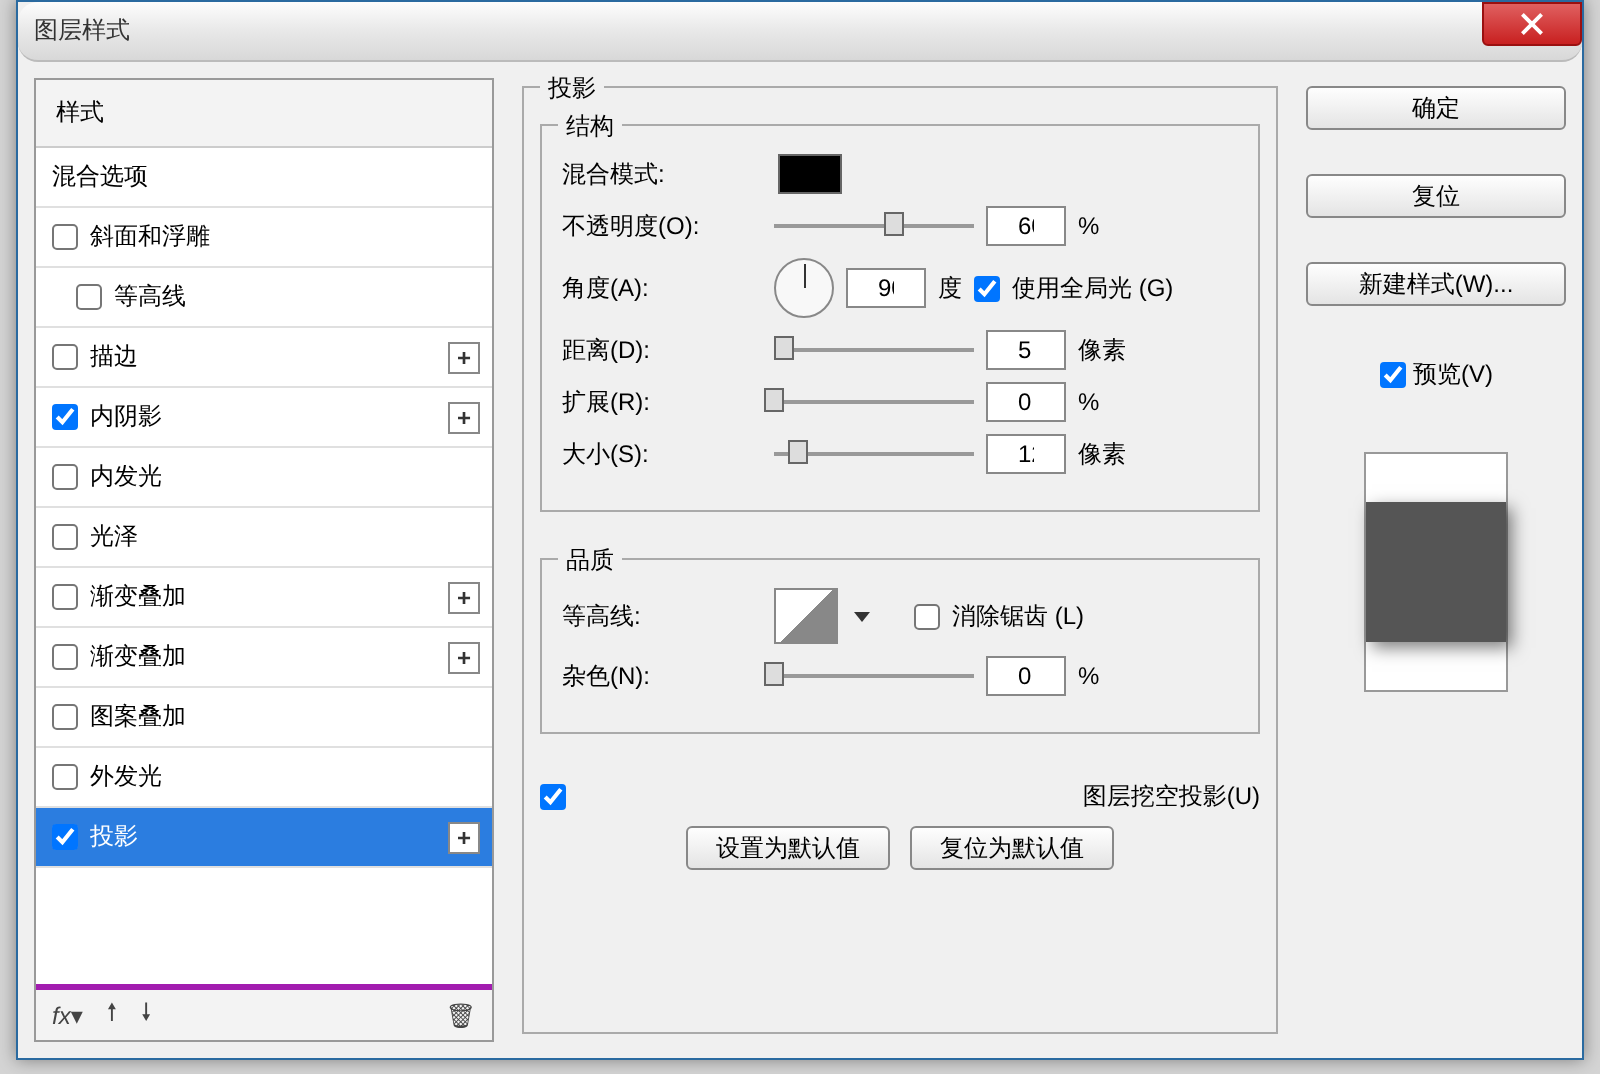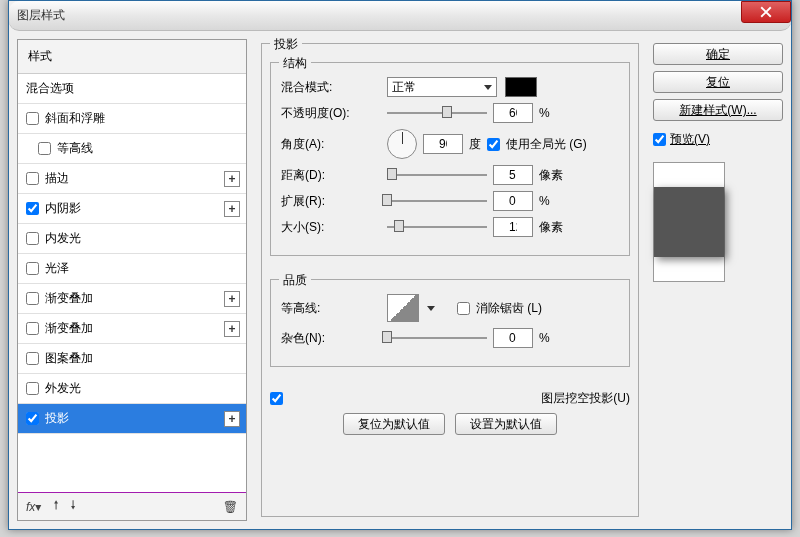--- a/index.html
+++ b/index.html
@@ -11,42 +11,42 @@
 .close-btn svg { width: 12px; height: 12px; }
 .content { display: flex; padding: 8px; gap: 8px; height: calc(100% - 30px); }
 .left-panel { width: 230px; border: 1px solid #999; background: #fff; display: flex; flex-direction: column; }
 .styles-list { flex: 1; overflow: auto; }
 .style-header { padding: 8px 10px; border-bottom: 1px solid #ccc; background: #f3f3f3; }
 .style-row { padding: 6px 8px; border-bottom: 1px solid #e0e0e0; display: flex; align-items: center; gap: 6px; position: relative; cursor: pointer; }
 .style-row.selected { background: #2b7de0; color: #fff; }
 .style-row.sub { padding-left: 20px; }
 .style-row input[type=checkbox] { width: 13px; height: 13px; }
 .style-row .add-btn { position: absolute; right: 6px; width: 16px; height: 16px; border: 1px solid #888; background: #fff; display: flex; align-items: center; justify-content: center; font-weight: bold; cursor: pointer; color:#333;}
-.bottom-bar { border-top: 1px solid #a21caf; background: #f3f3f3; padding: 4px 8px; display: flex; align-items: center; gap: 12px; height: 28px;}
+.bottom-bar { border-top: 3px solid #a21caf; background: #f3f3f3; padding: 4px 8px; display: flex; align-items: center; gap: 12px; height: 28px;}
 .bottom-bar .spacer { flex: 1; }
 .bottom-bar .icon { cursor: pointer; color:#444;}
 .center-panel { flex: 1; padding: 4px 6px; }
 .fieldset { border: 1px solid #aaa; padding: 8px 10px 12px 10px; margin-bottom: 23px; position: relative; }
 .fieldset-title { position: absolute; top: -8px; left: 8px; background: #f0f0f0; padding: 0 4px; }
 .form-row { display: flex; align-items: center; margin: 6px 0; gap: 6px; }
 .form-label { width: 100px; text-align: left; }
 .dropdown { width: 110px; height: 20px; border: 1px solid #888; background: #fff; display: flex; align-items: center; padding: 0 4px; position: relative; cursor: pointer; }
 .dropdown::after { content: ""; position: absolute; right: 4px; width: 0; height: 0; border-left: 4px solid transparent; border-right: 4px solid transparent; border-top: 5px solid #333; }
 .color-swatch { width: 32px; height: 20px; background: #000; border: 1px solid #666; margin-left: 2px;}
 .slider { flex: 0 0 100px; height: 14px; position: relative; }
 .slider-track { position: absolute; top: 6px; left: 0; right: 0; height: 2px; background: #999; }
 .slider-thumb { position: absolute; top: 0; width: 10px; height: 12px; background: #ddd; border: 1px solid #666; transform: translateX(-50%);}
 .num-input { width: 40px; height: 20px; border: 1px solid #888; background: #fff; text-align: left; padding: 0 15px; }
 .unit { width: 30px; }
 .angle-dial { width: 30px; height: 30px; border: 1px solid #888; border-radius: 50%; background: #f8f8f8; position: relative; }
 .angle-dial::after { content: ""; position: absolute; left: 50%; top: 50%; width: 1px; height: 12px; background: #333; transform-origin: top; transform: rotate(0deg) translateY(-12px);}
 .contour-box { width: 32px; height: 28px; border: 1px solid #888; background: linear-gradient(135deg, #fff 50%, #888 50%); cursor:pointer;}
 .chev { width:0;height:0;border-left:4px solid transparent;border-right:4px solid transparent;border-top:5px solid #333; margin-left:2px; align-self:center;}
 .btn { height: 22px; padding: 0 14px; background: linear-gradient(to bottom,#fefefe,#e4e4e4); border: 1px solid #888; border-radius: 3px; cursor: pointer; display:inline-flex; align-items:center; justify-content:center;}
-.right-panel { width: 130px; display: flex; flex-direction: column; gap: 6px; align-items: flex-start; padding-top: 4px; text-decoration: underline;}
+.right-panel { width: 130px; display: flex; flex-direction: column; gap: 22px; align-items: center; padding-top: 4px;}
 .right-panel .btn { width: 100%; }
 .preview-box { margin-top: 8px; border: 1px solid #999; background: #fff; height: 120px; display:flex; align-items:center; justify-content:center;}
 .preview-inner { width: 70px; height: 70px; background: #555; box-shadow: 3px 3px 8px rgba(0,0,0,0.5);}
 .tab-label { position:absolute; top:-8px; left:8px; background:#f0f0f0; padding:0 4px;}
 .outer-group{border:1px solid #aaa; padding:18px 8px 10px 8px; position:relative; height:100%;}
 .center-rows{display:flex; justify-content:center; gap:10px; margin-top:6px;}
 .cb-row{display:flex;align-items:center;gap:4px;justify-content:space-between;margin-top:4px;}
 </style>
 </head>
 <body>
@@ -131,23 +131,20 @@
 
     <div class="center-panel">
       <div class="outer-group">
         <span class="tab-label">投影</span>
 
         <div class="fieldset">
           <span class="fieldset-title">结构</span>
 
           <div class="form-row">
             <span class="form-label">混合模式:</span>
-            <div class="dropdown">
-                <span>正常</span>
-              </div>
             <div class="color-swatch"></div>
           </div>
 
           <div class="form-row">
             <span class="form-label">不透明度(O):</span>
             <div class="slider">
                 <div class="slider-track"></div>
                 <div class="slider-thumb" style="left:60%"></div>
               </div>
             <input class="num-input" value="60" style="">
@@ -215,22 +212,22 @@
             <input class="num-input" value="0" style="">
             <span class="unit">%</span>
           </div>
         </div>
 
         <div class="cb-row">
           <input type="checkbox" checked="" style="">
           <span>图层挖空投影(U)</span>
         </div>
         <div class="center-rows">
+          <button class="btn">设置为默认值</button>
           <button class="btn">复位为默认值</button>
-          <button class="btn">设置为默认值</button>
         </div>
       </div>
     </div>
 
     <div class="right-panel">
       <button class="btn">确定</button>
       <button class="btn">复位</button>
       <button class="btn">新建样式(W)...</button>
       <div class="cb-row" style="justify-content:center">
         <input type="checkbox" checked="" style="">

